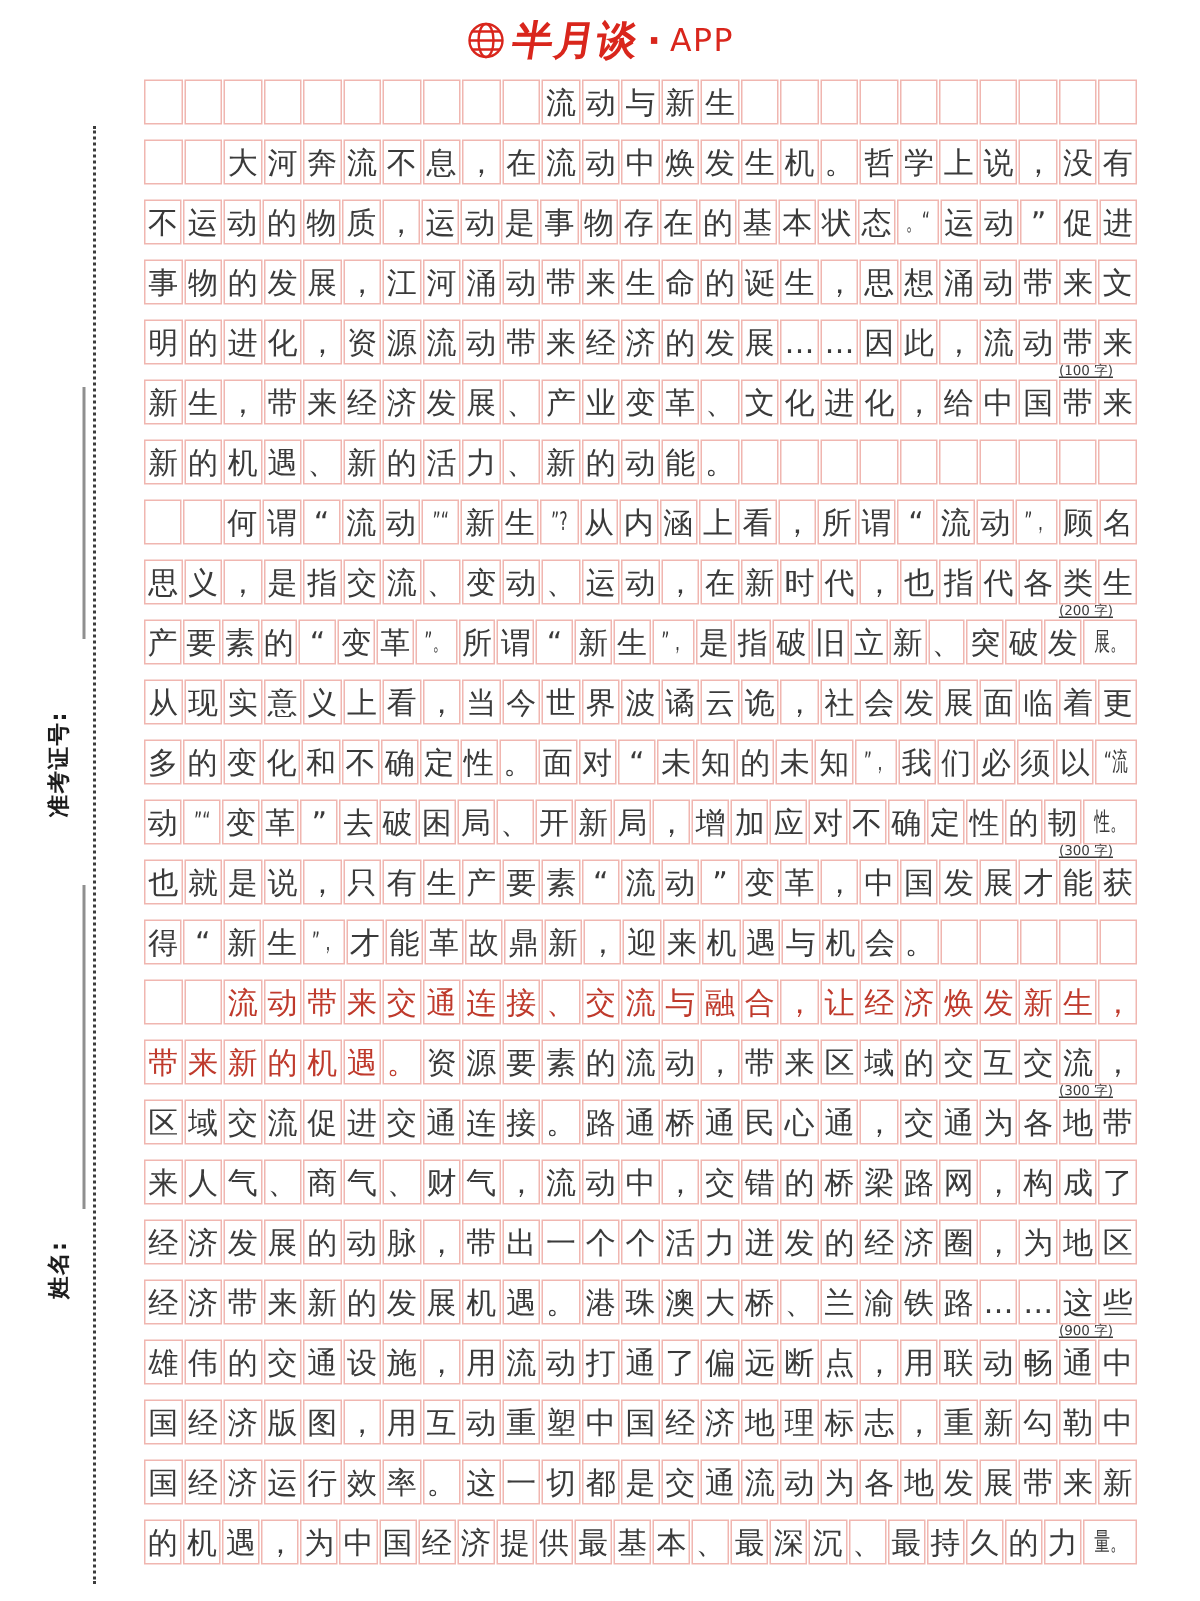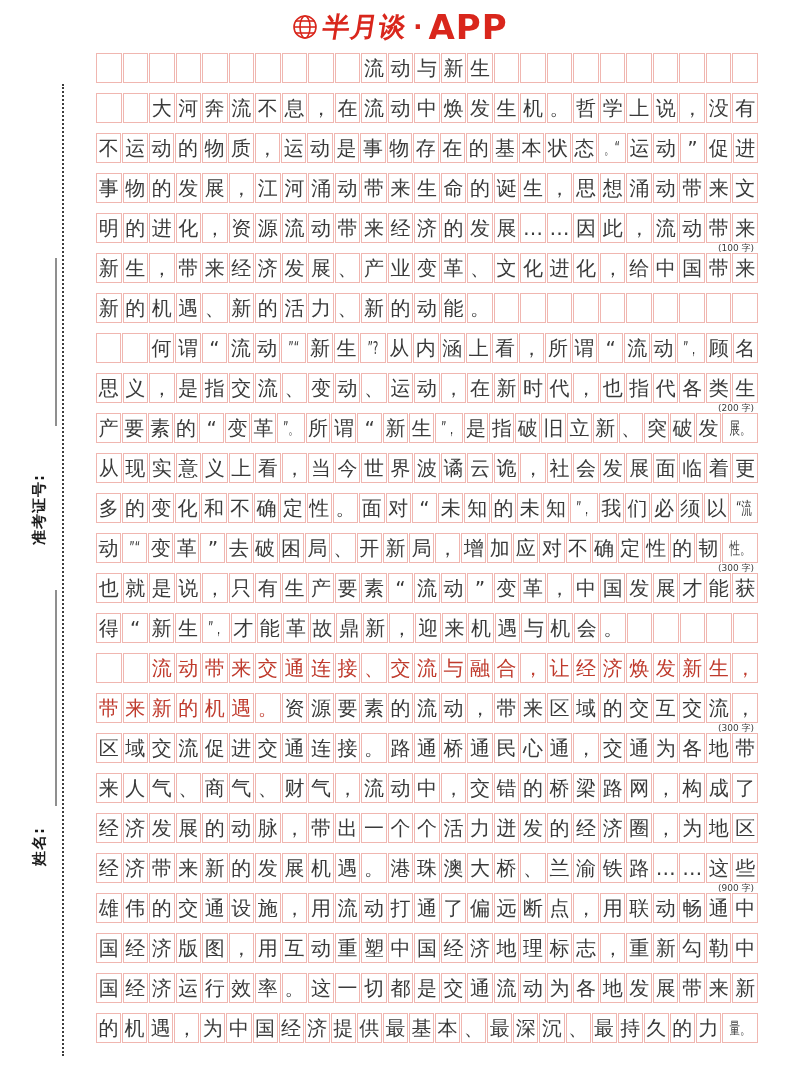--- a/index.html
+++ b/index.html
@@ -15,21 +15,21 @@
   }
   
   .logo{
     position:absolute;top:10px;left:0;width:800px;height:34px;
     display:flex;align-items:center;justify-content:center;gap:5px;
     color:var(--accent);
   }
   .logo .globe{width:26px;height:26px;display:block;}
   .logo .brand{font-size:27px;font-weight:bold;transform:skewX(-9deg);letter-spacing:1px;}
   .logo .sep{font-size:24px;font-weight:bold;margin:0 1px;}
-  .logo .suffix{font-size:34px;font-weight:bold;letter-spacing:1px;}
+  .logo .suffix{font-size:21px;font-weight:normal;letter-spacing:1px;}
   
   .dotted-line{
     position:absolute;left:62px;top:84px;height:972px;width:0;
     border-left:2px dotted #3c3c3c;
   }
   .blank-line{position:absolute;left:55px;width:2px;background:#8f8f8f;}
   .blank-exam{top:258px;height:168px;}
   .blank-name{top:590px;height:216px;}
   .vlabel{
     position:absolute;left:30px;transform:rotate(-90deg);transform-origin:0 0;
@@ -45,22 +45,22 @@
     gap:1px;height:30px;margin-bottom:10px;
   }
   .cell{
     border:1px solid var(--gridline);box-sizing:border-box;
     display:flex;align-items:center;justify-content:center;
     font-size:20px;line-height:1;color:var(--ink);overflow:visible;
   }
   .cell.red{color:var(--highlight);}
   .cell .sq{font-size:17px;transform:scaleX(0.62);white-space:nowrap;display:inline-block;}
   .marker{
-    position:absolute;right:4px;top:30px;height:10px;
-    font-size:9px;line-height:10px;color:#3a3a3a;
+    position:absolute;right:16px;top:30px;height:10px;
+    font-size:9px;line-height:10px;color:#3a3a3a;text-decoration:underline;
   }
 </style>
 </head>
 <body>
 
 <div class="logo">
   <svg class="globe" viewBox="0 0 26 26">
     <g fill="none" stroke="#d9261c" stroke-width="1.6">
       <circle cx="13" cy="13" r="11"></circle>
       <ellipse cx="13" cy="13" rx="5" ry="11"></ellipse>

